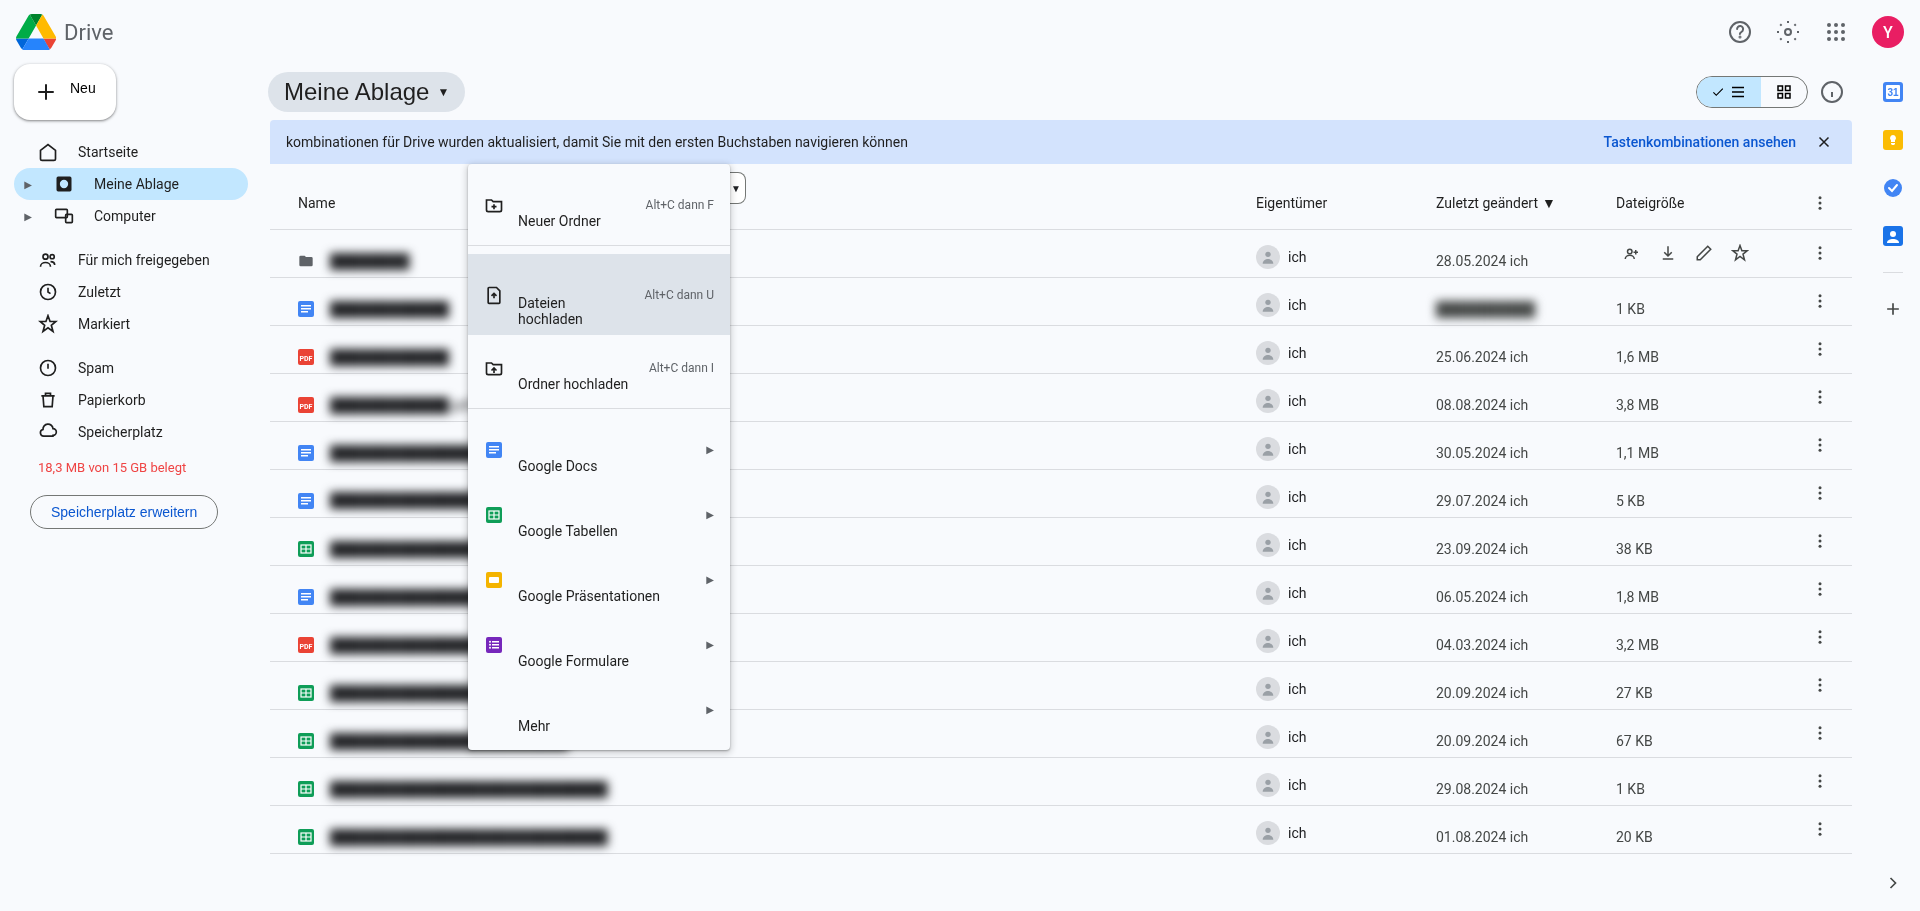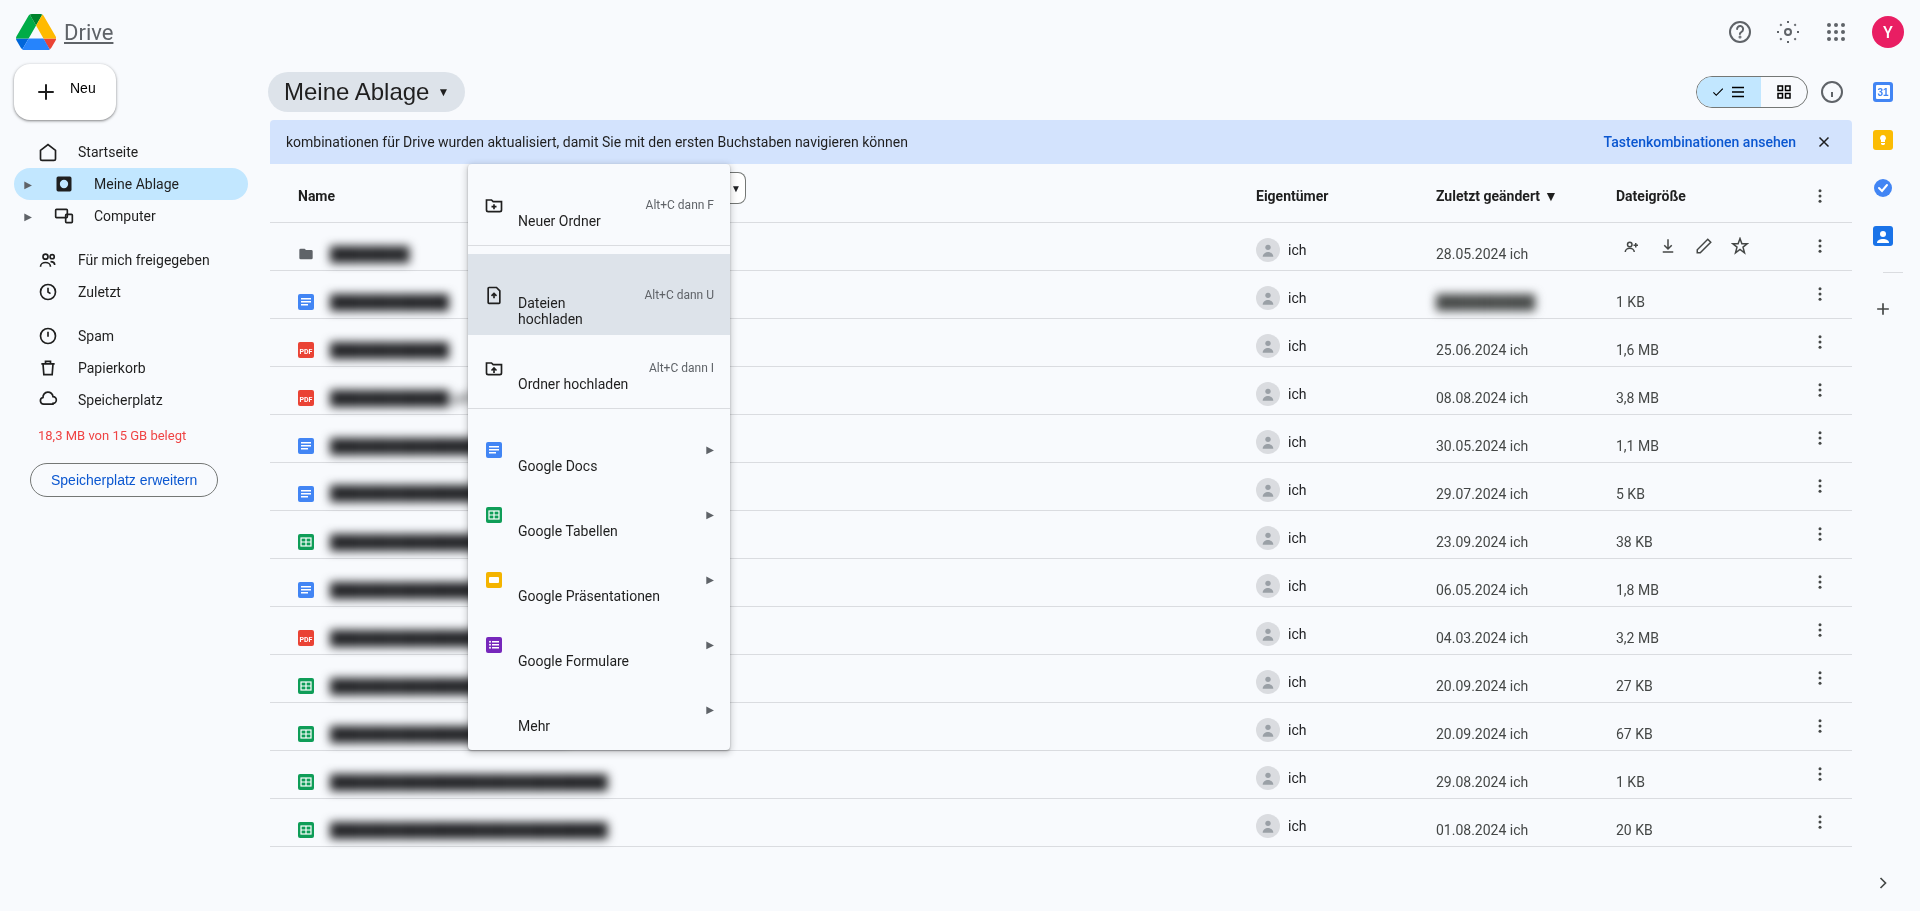--- a/index.html
+++ b/index.html
@@ -1,20 +1,20 @@
 <!DOCTYPE html>
 <html><head>
 <meta charset="utf-8">
 <style>
 * { box-sizing: border-box; margin: 0; padding: 0; }
 body { font-family: 'Google Sans', Roboto, Arial, sans-serif; font-size: 14px; color: #202124; background: #f8fafd; overflow: hidden; }
 
 .header { display: flex; align-items: center; padding: 8px 16px; height: 64px; }
 .header-logo { display: flex; align-items: center; gap: 8px; }
-.header-logo-text { font-size: 22px; color: #5f6368; text-decoration: underline; }
+.header-logo-text { font-size: 22px; color: #5f6368; }
 .header-spacer { flex: 1; }
 .header-icons { display: flex; align-items: center; gap: 8px; }
 .header-icon-btn { width: 40px; height: 40px; border-radius: 50%; border: none; background: transparent; display: flex; align-items: center; justify-content: center; cursor: pointer; color: #5f6368; }
 .avatar { width: 32px; height: 32px; border-radius: 50%; background: #e91e63; color: #fff; display: flex; align-items: center; justify-content: center; font-size: 16px; font-weight: 500; margin-left: 8px; cursor: pointer; }
 
 .layout { display: flex; height: calc(100vh - 64px); }
 
 .sidebar { width: 256px; padding: 0 8px 0 14px; }
 .new-btn { display: flex; align-items: flex-start; gap: 12px; padding: 16px 20px; background: #fff; border: none; border-radius: 16px; box-shadow: 0 1px 2px rgba(0,0,0,0.3), 0 1px 3px 1px rgba(0,0,0,0.15); cursor: pointer; font-size: 14px; font-weight: 500; margin-bottom: 16px; }
 .sidebar-item { display: flex; align-items: center; gap: 20px; padding: 6px 12px 6px 24px; border-radius: 20px; cursor: pointer; font-size: 14px; color: #1f1f1f; text-align: center; }
@@ -33,21 +33,21 @@
 .view-toggle-btn { padding: 6px 14px; border: none; background: transparent; cursor: pointer; display: flex; align-items: center; gap: 4px; }
 .view-toggle-btn.active { background: #c2e7ff; }
 .info-btn { width: 40px; height: 40px; border-radius: 50%; border: none; background: transparent; display: flex; align-items: center; justify-content: center; cursor: pointer; color: #5f6368; margin-left: 4px; }
 
 .banner { display: flex; align-items: center; background: #d3e3fd; padding: 10px 16px; margin: 0 0 0 14px; border-radius: 4px 4px 0 0; }
 .banner-text { flex: 1; color: #1f1f1f; }
 .banner-link { color: #0b57d0; font-weight: 500; cursor: pointer; margin-right: 16px; }
 .banner-close { width: 24px; height: 24px; border: none; background: transparent; cursor: pointer; color: #1f1f1f; display: flex; align-items: center; justify-content: center; }
 
 .table-container { flex: 1; overflow-y: auto; margin-left: 14px; }
-.table-header { display: flex; align-items: center; padding: 16px 16px 10px 28px; border-bottom: 1px solid #dadce0; font-size: 14px; font-weight: 700; color: #1f1f1f; }
+.table-header { display: flex; align-items: center; padding: 23px 16px 10px 28px; border-bottom: 1px solid #dadce0; font-size: 14px; font-weight: 400; color: #1f1f1f; }
 .col-name { flex: 1; }
 .col-owner { width: 180px; margin-left: 24px; }
 .col-modified { width: 180px; display: flex; align-items: center; gap: 4px; }
 .col-size { width: 180px; }
 .col-actions { width: 40px; display: flex; justify-content: flex-end; }
 
 .file-row { display: flex; align-items: flex-end; padding: 8px 16px 8px 28px; border-bottom: 1px solid #dadce0; height: 48px; }
 .file-icon { width: 16px; height: 16px; margin-right: 16px; display: flex; align-items: center; justify-content: center; }
 .file-name { flex: 1; display: flex; align-items: center; gap: 8px; }
 .file-name-text { filter: blur(5px); }
@@ -66,21 +66,21 @@
 .context-menu { position: absolute; top: 100px; left: 212px; width: 262px; background: #f8fafd; border-radius: 4px; box-shadow: 0 2px 6px 2px rgba(0,0,0,0.15), 0 1px 2px rgba(0,0,0,0.3); padding: 8px 0; z-index: 1000; }
 .menu-item { display: flex; align-items: center; gap: 14px; padding: 8px 16px; cursor: pointer; font-size: 14px; color: #1f1f1f; }
 .menu-item.highlighted { background: #dde3ea; }
 .menu-icon { width: 20px; height: 20px; display: flex; align-items: center; justify-content: center; color: #1f1f1f; }
 .menu-label { flex: 1; margin-top: 33px; }
 .menu-shortcut { font-size: 12px; color: #5f6368; }
 .menu-submenu-arrow { font-size: 10px; color: #5f6368; }
 .menu-divider { height: 1px; background: #dadce0; margin: 8px 0; }
 
 .right-panel { width: 56px; background: #f8fafd; display: flex; flex-direction: column; align-items: center; padding-top: 8px; gap: 8px; border-left: 1px solid transparent; }
-.panel-icon-btn { width: 40px; height: 40px; border: none; background: transparent; border-radius: 50%; cursor: pointer; display: flex; align-items: center; }
+.panel-icon-btn { width: 40px; height: 40px; border: none; background: transparent; border-radius: 50%; cursor: pointer; display: flex; align-items: center; justify-content: center; }
 .panel-expand { margin-top: auto; margin-bottom: 8px; }
 
 .hidden-partial-chip { position: absolute; top: 108px; left: 470px; width: 20px; height: 32px; border: 1px solid #747775; border-radius: 0 8px 8px 0; border-left: none; background: #fff; display: flex; align-items: center; justify-content: flex-end; padding-right: 4px; font-size: 10px; }
 </style>
 </head>
 <body>
 
 <div class="header">
   <div class="header-logo">
     <svg width="40" height="40" viewBox="0 0 87 78">
@@ -174,20 +174,28 @@
       <span>Für mich freigegeben</span>
     </div>
     <div class="sidebar-item">
       <span class="sidebar-icon">
           <svg width="20" height="20" viewBox="0 0 24 24" fill="none" stroke="currentColor" stroke-width="2">
             <circle cx="12" cy="12" r="9"></circle>
             <path d="M12 7v5l3 2"></path>
           </svg>
         </span>
       <span>Zuletzt</span>
+    </div>
+    <div class="sidebar-item">
+      <span class="sidebar-icon">
+          <svg width="20" height="20" viewBox="0 0 24 24" fill="none" stroke="currentColor" stroke-width="2">
+            <path d="M12 2l2.5 7h7l-5.5 4.5 2 7.5-6-4.5-6 4.5 2-7.5L2.5 9h7z"></path>
+          </svg>
+        </span>
+      <span>Markiert</span>
     </div>
     <div style="height: 12px"></div>
     <div class="sidebar-item">
       <span class="sidebar-icon">
           <svg width="20" height="20" viewBox="0 0 24 24" fill="none" stroke="currentColor" stroke-width="2">
             <circle cx="12" cy="12" r="9"></circle>
             <path d="M12 7v6M12 17h.01"></path>
           </svg>
         </span>
       <span>Spam</span>

